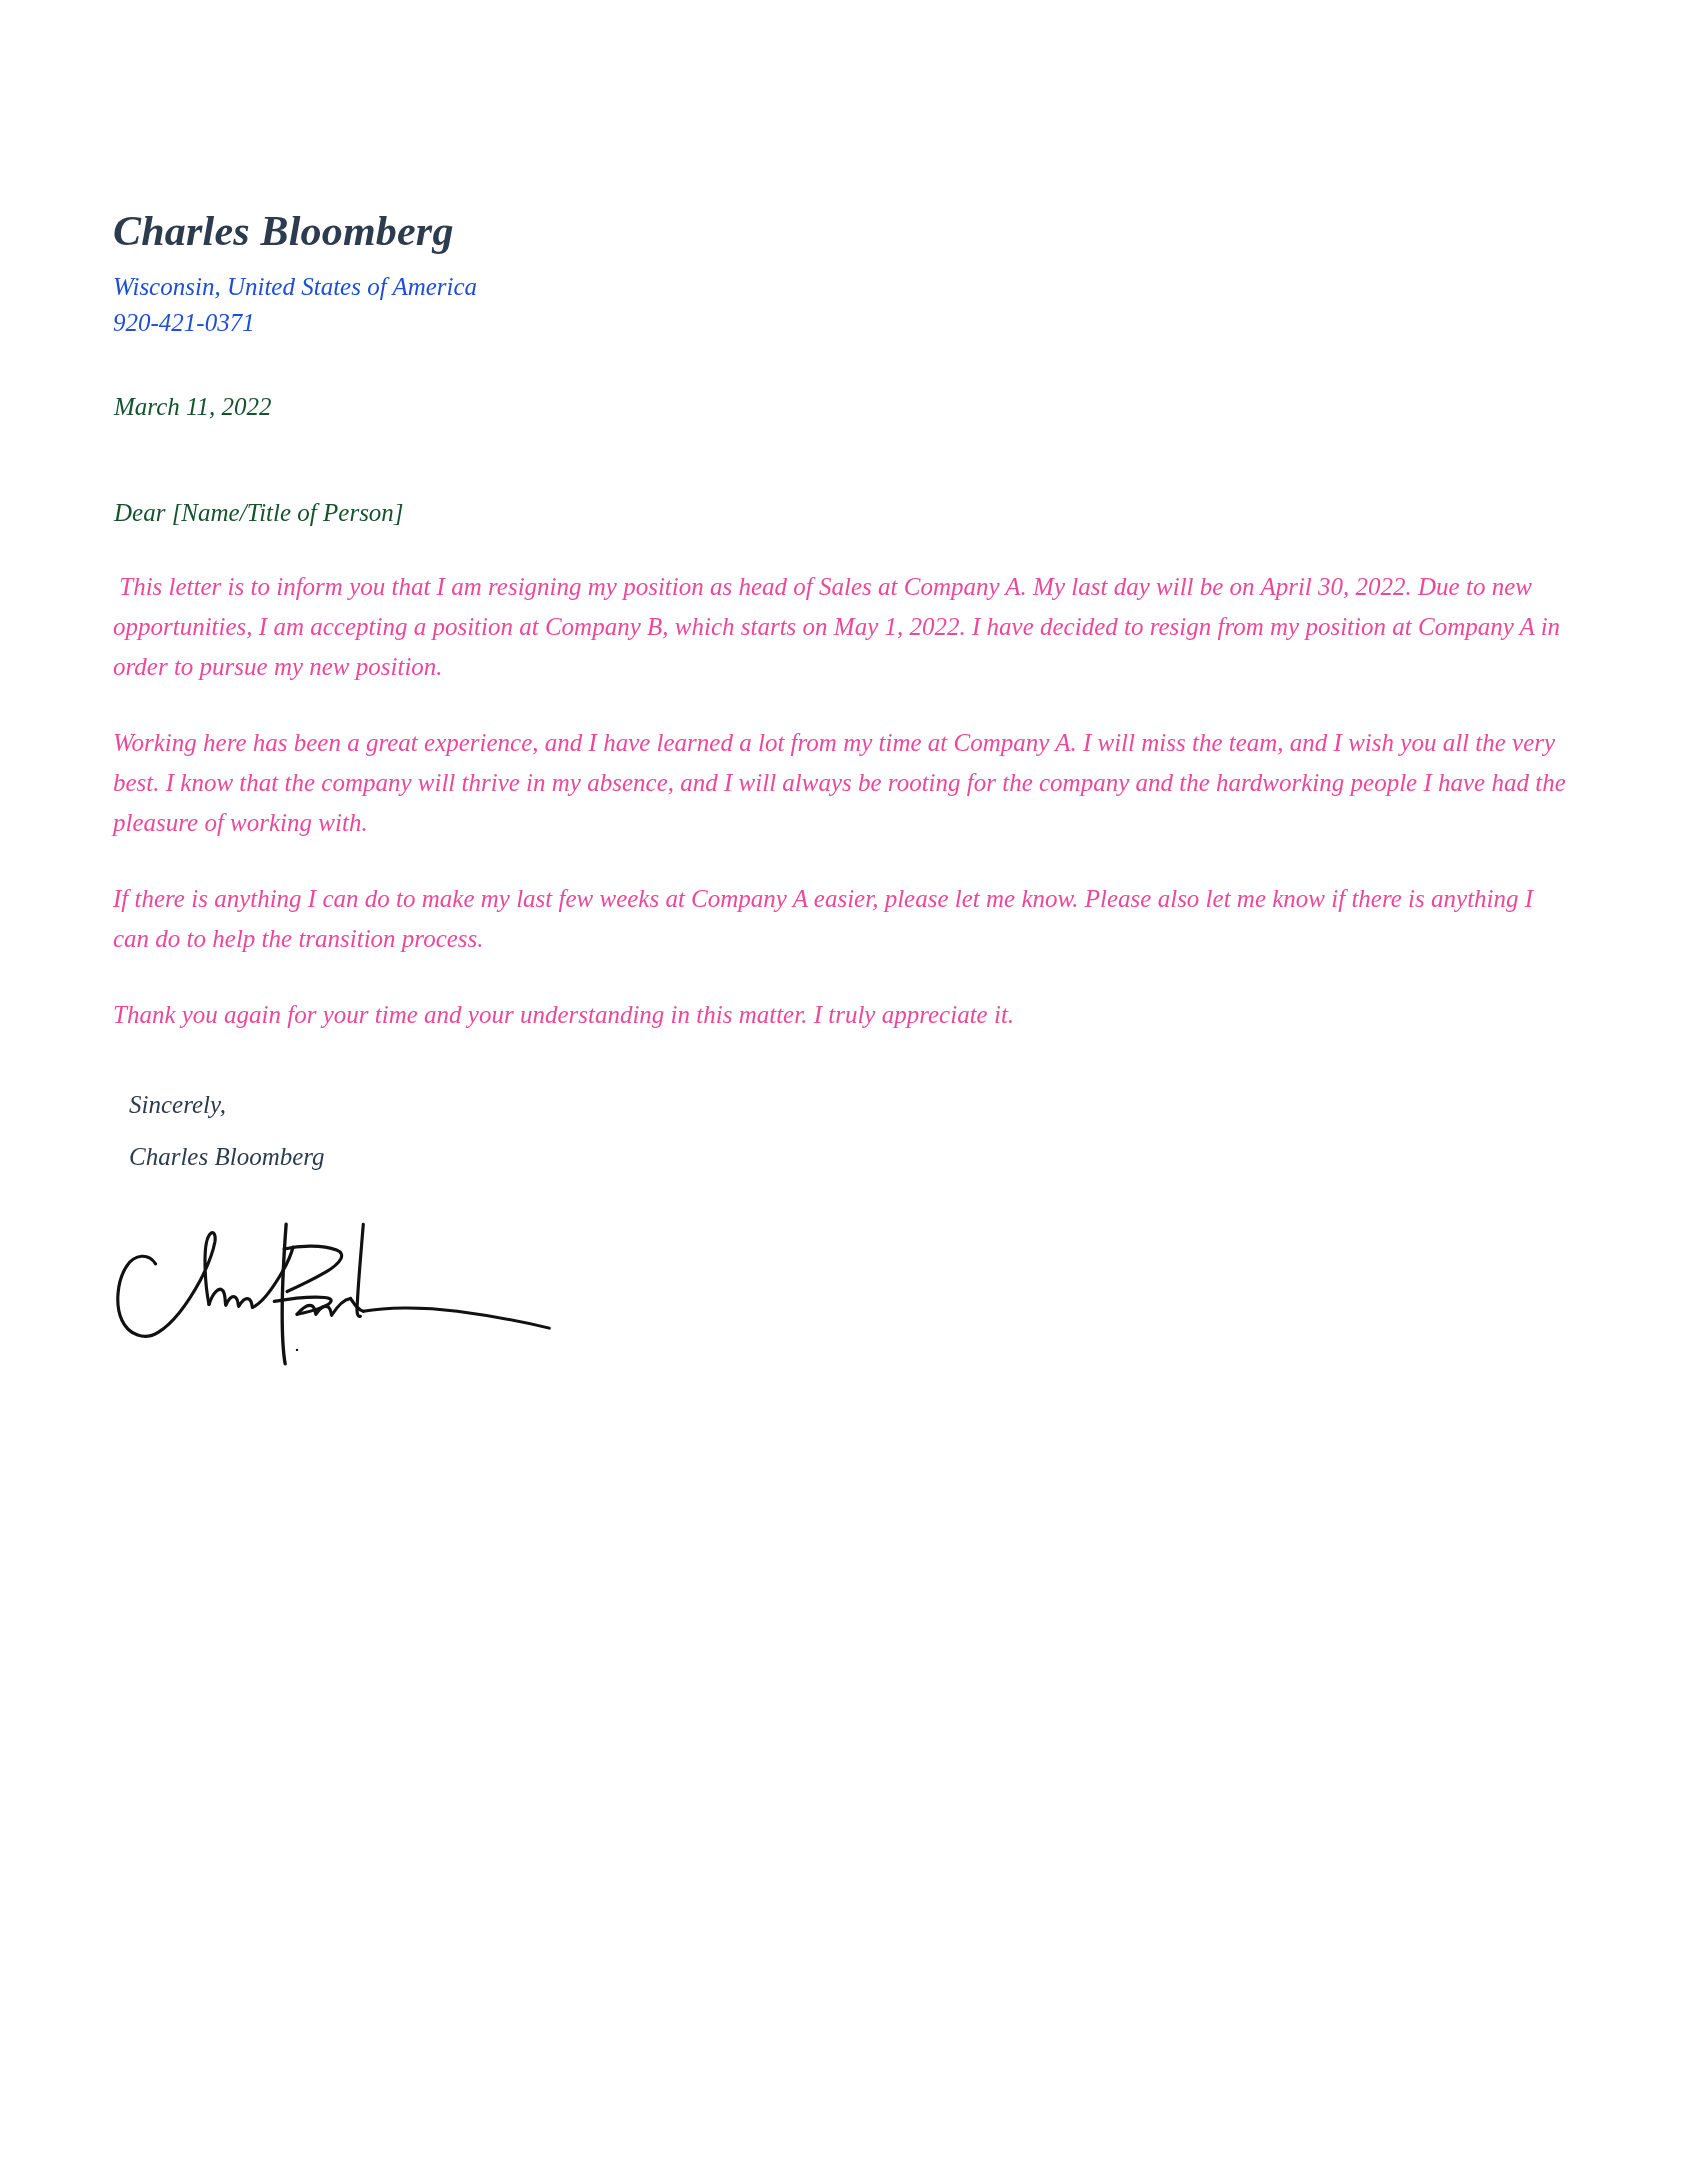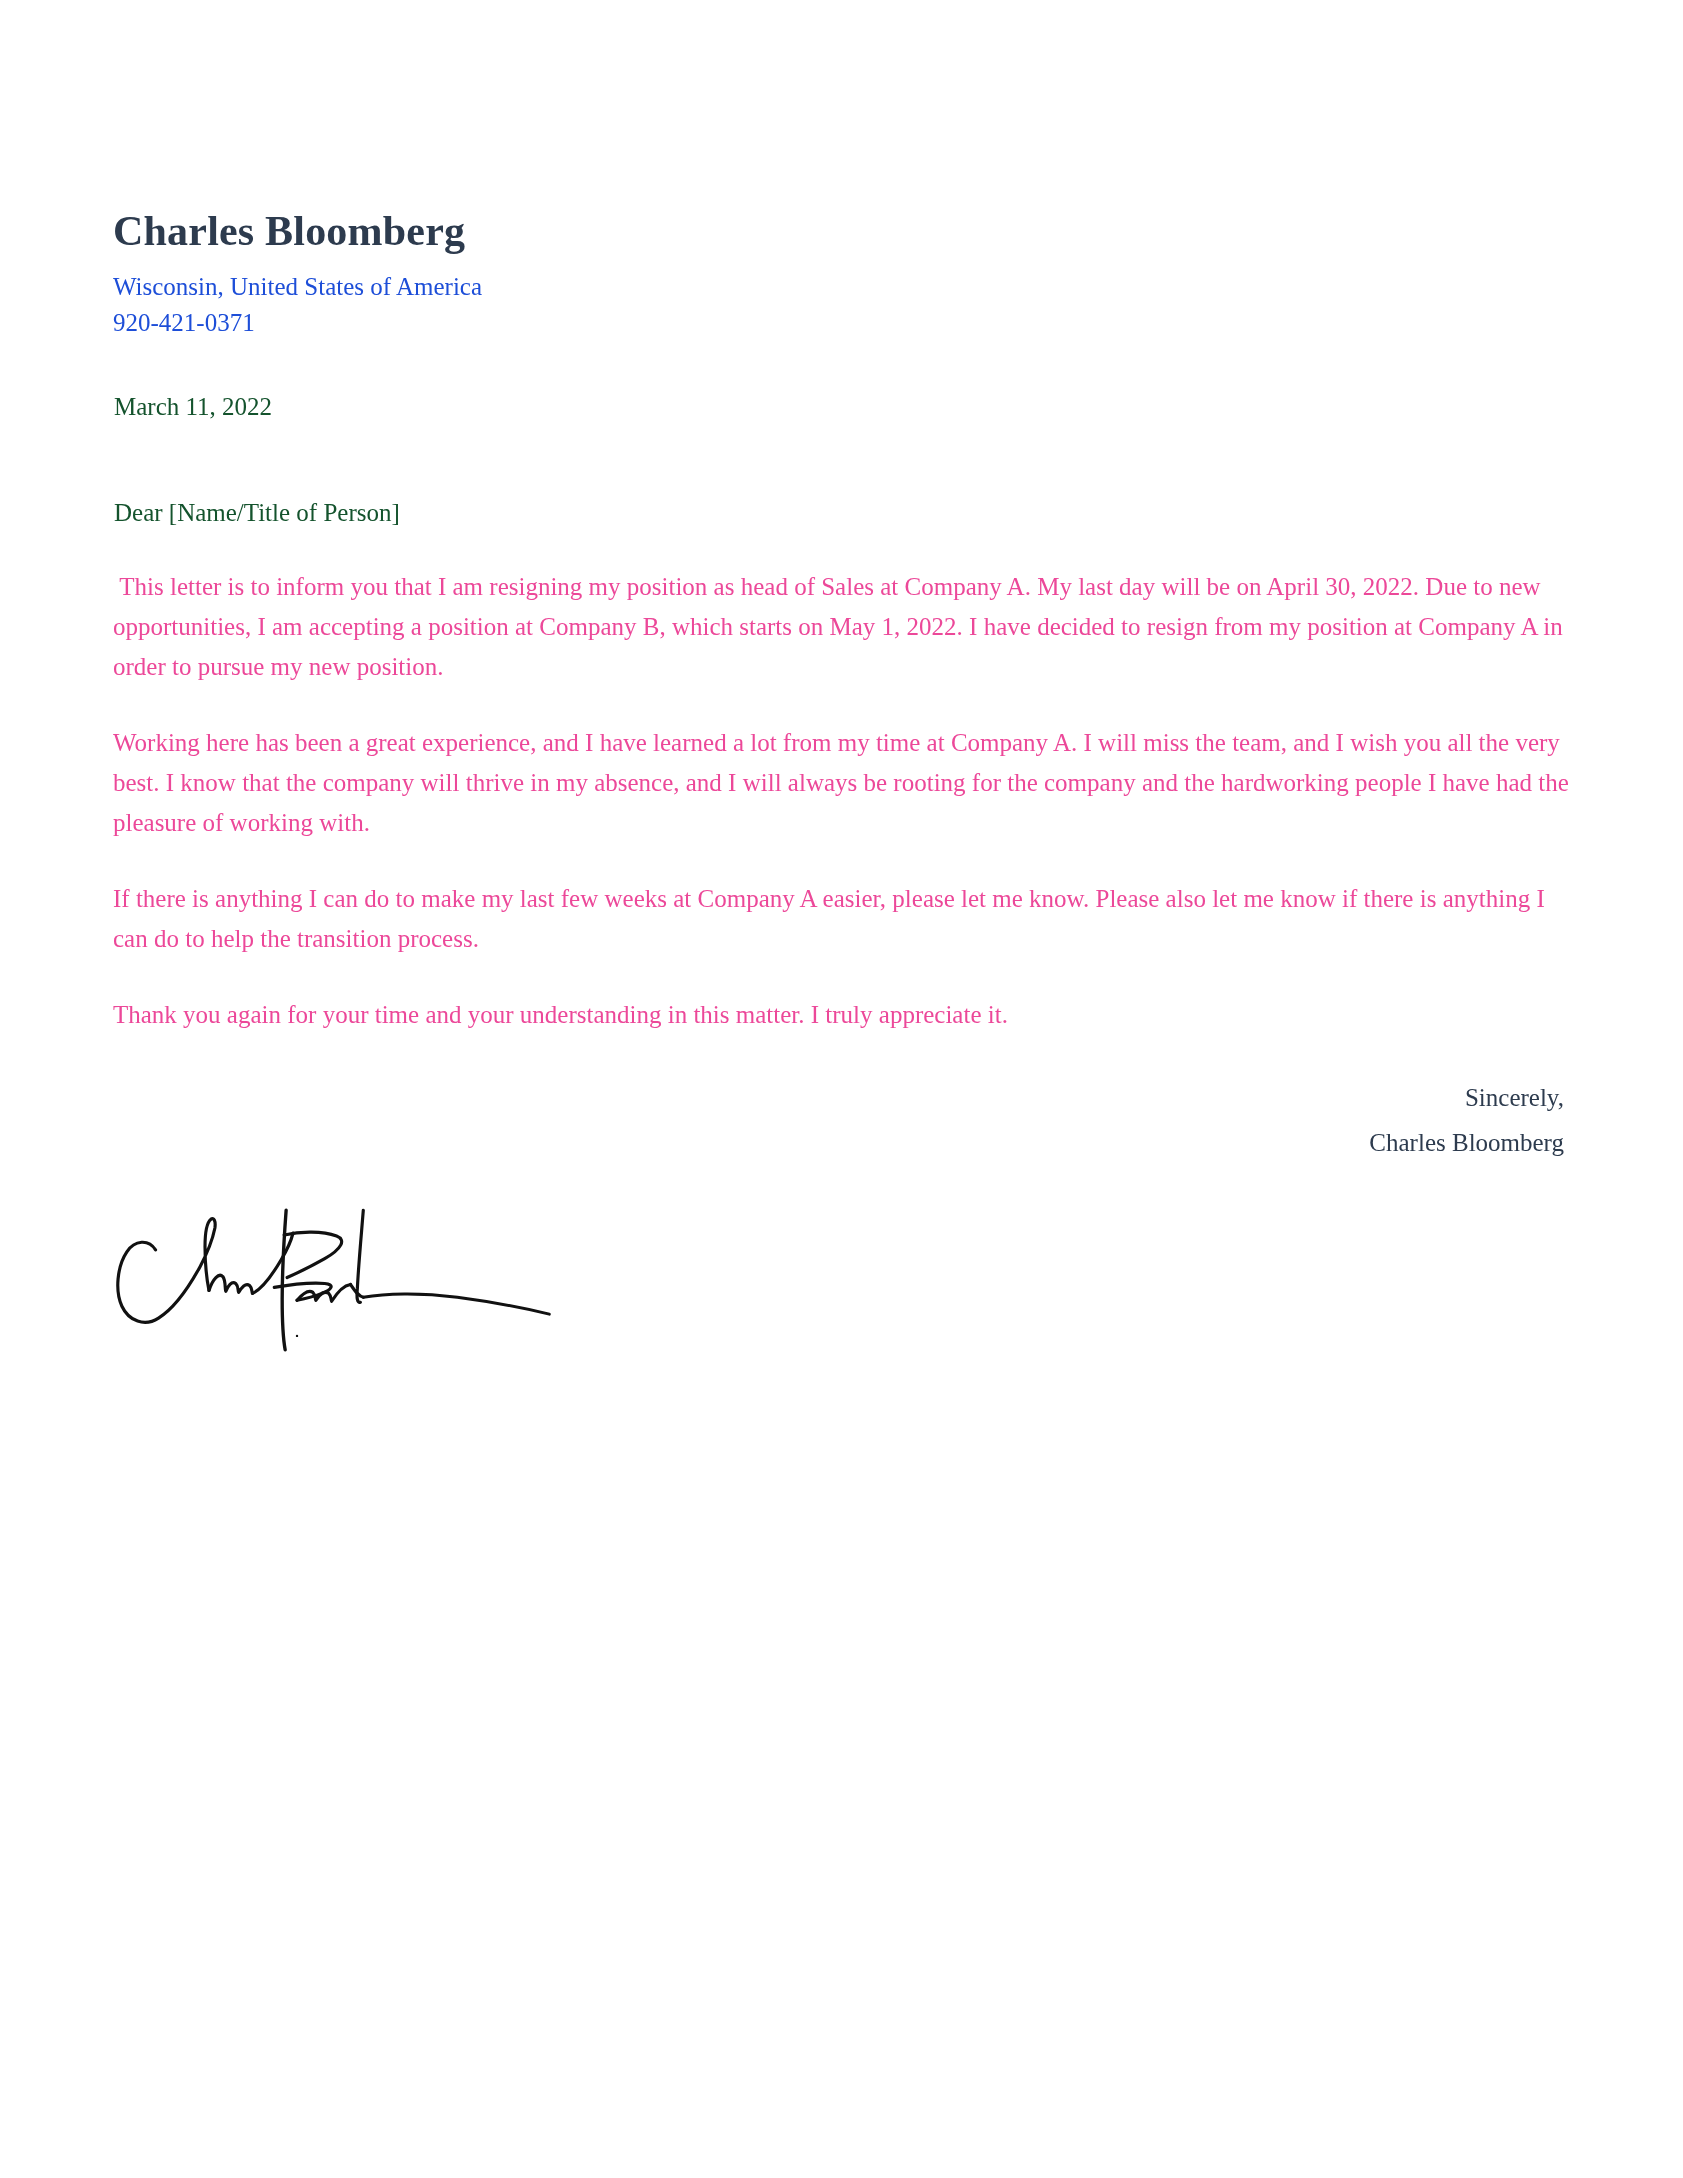--- a/index.html
+++ b/index.html
@@ -17,20 +17,21 @@
   }
   .page {
     position: absolute;
     left: 0;
     top: 0;
     width: 1683px;
     height: 2178px;
     background: #ffffff;
     box-sizing: border-box;
     padding: 208px 111px 0 113px;
+    font-style: italic;
   }
   .letter {
     width: 1460px;
   }
 
   
   .sender-name {
     font-size: 42px;
     font-weight: bold;
     letter-spacing: 0.2px;
@@ -60,21 +61,21 @@
   .para {
     font-size: 25px;
     line-height: 1.60;
     margin: 0;
     color: #ec4899;
     text-align: left;
     white-space: pre-wrap;
   }
   .para + .para-spacer { height: 36px; }
 
-  .closing { font-size: 25px; line-height: 1.45; margin: 9px; text-align: right; }
+  .closing { font-size: 25px; line-height: 1.45; margin: 16px; }
 
   
   .signature-wrap {
     margin-top: 44px;
     width: 465px;
     height: 149px;
   }
   .signature-wrap svg {
     display: block;
     width: 465px;

